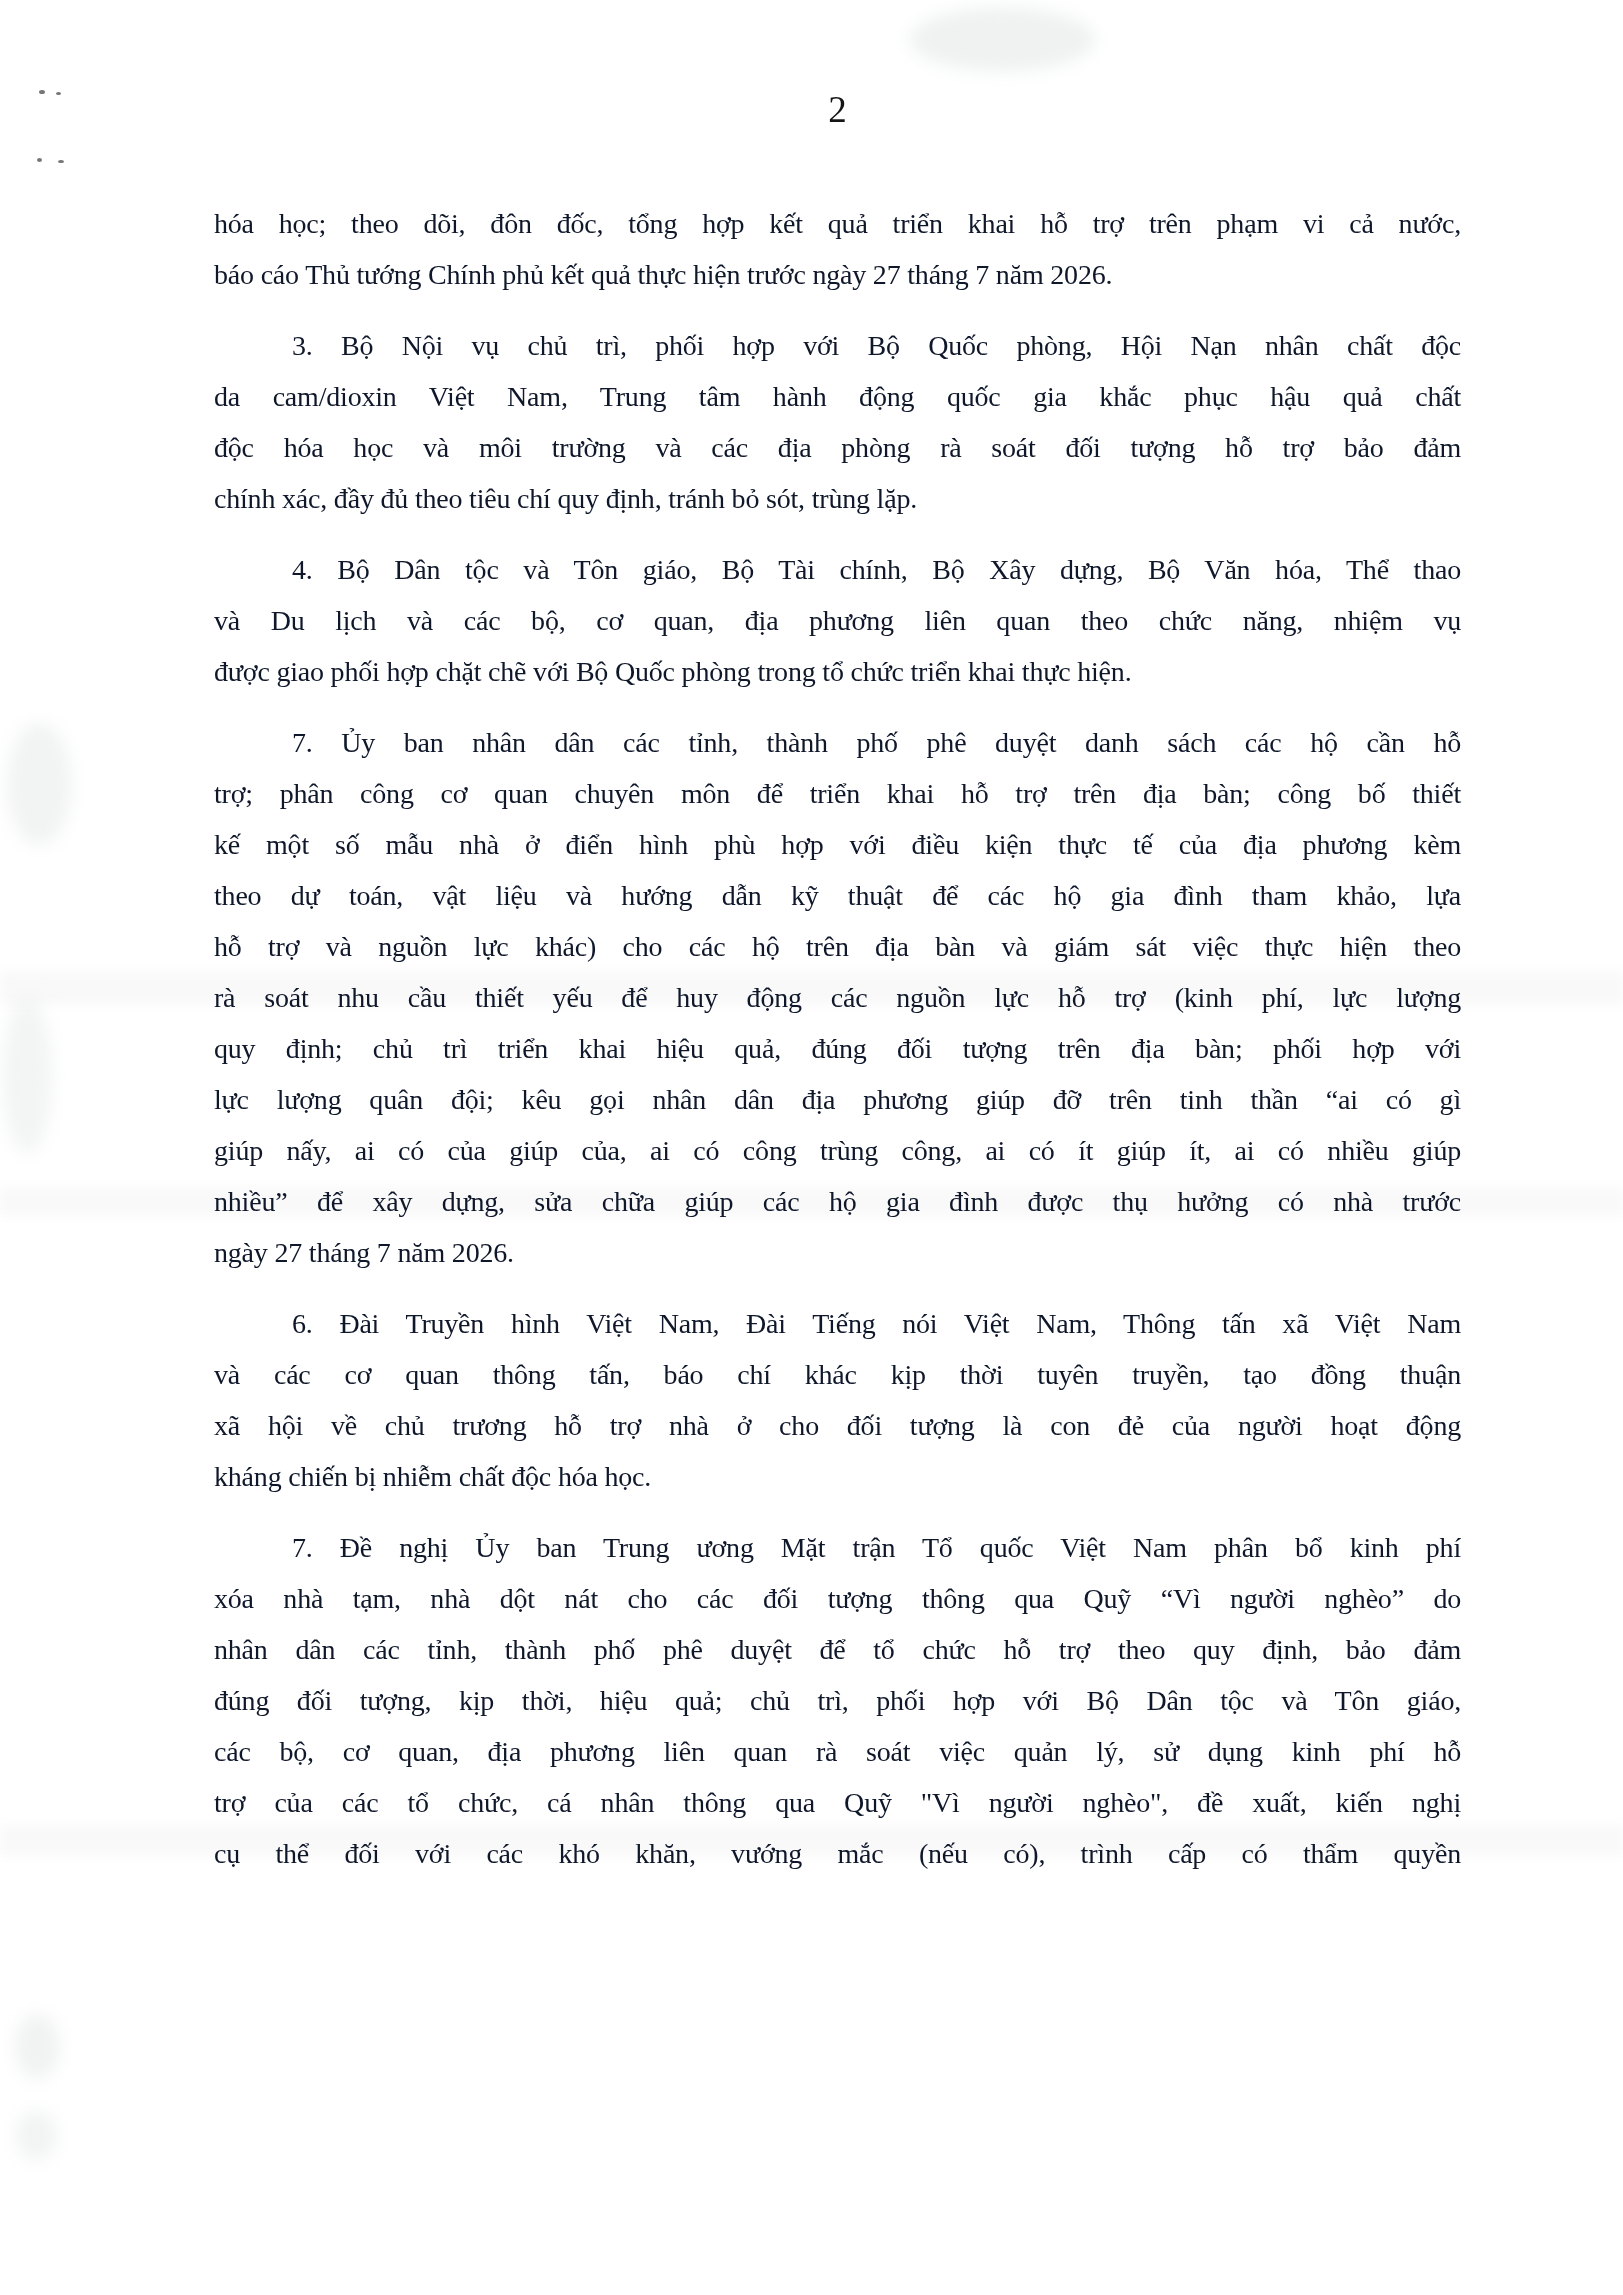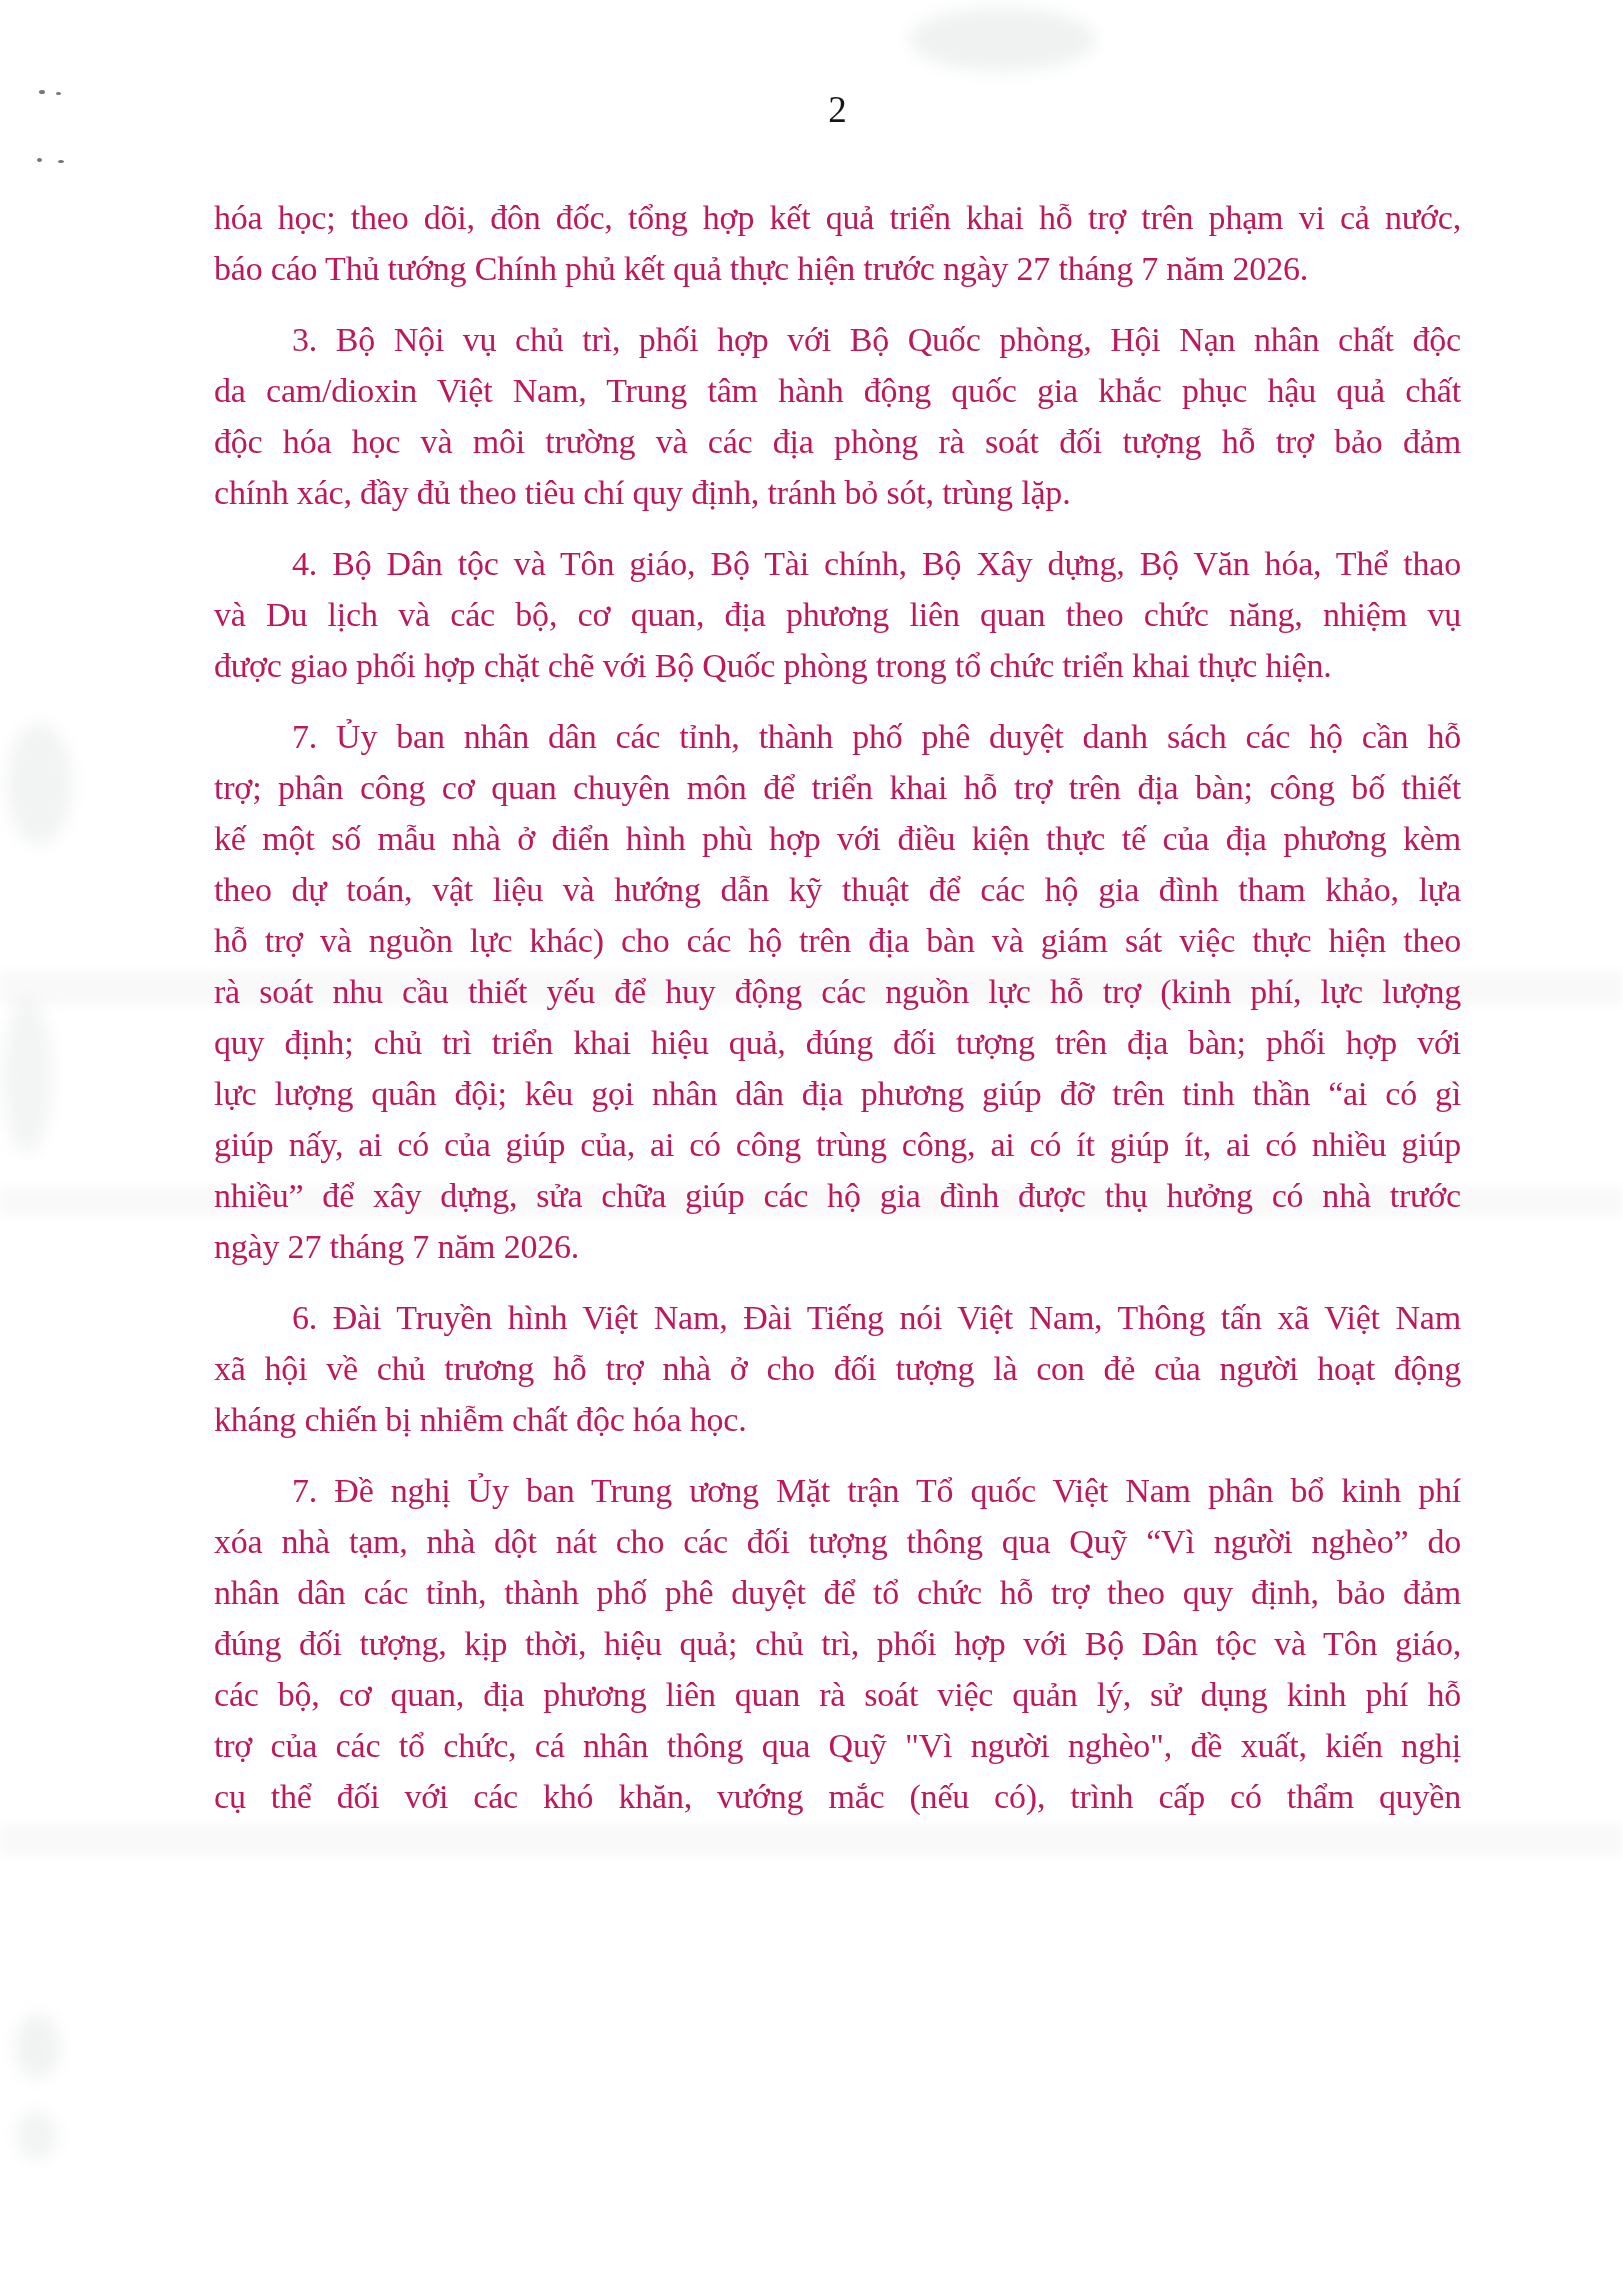--- a/index.html
+++ b/index.html
@@ -21,27 +21,27 @@
     top: 89px;
     left: 214px;
     width: 1247px;
     text-align: center;
     font-size: 37px;
     line-height: 42px;
     color: #151515;
   }
   .body-text {
     position: absolute;
-    top: 192px;
+    top: 198px;
     left: 214px;
     width: 1247px;
-    font-size: 34px;
+    font-size: 28px;
     letter-spacing: -0.2px;
     line-height: 51px;
-    color: #be185d;
+    color: #0f172a;
   }
   .para {
     margin: 0 0 20px 0;
   }
   .line {
     text-align: justify;
     text-align-last: justify;
   }
   .line.last {
     text-align-last: left;
@@ -116,20 +116,21 @@
         <div class="line">hỗ trợ và nguồn lực khác) cho các hộ trên địa bàn và giám sát việc thực hiện theo</div>
         <div class="line">rà soát nhu cầu thiết yếu để huy động các nguồn lực hỗ trợ (kinh phí, lực lượng</div>
         <div class="line">quy định; chủ trì triển khai hiệu quả, đúng đối tượng trên địa bàn; phối hợp với</div>
         <div class="line">lực lượng quân đội; kêu gọi nhân dân địa phương giúp đỡ trên tinh thần “ai có gì</div>
         <div class="line">giúp nấy, ai có của giúp của, ai có công trùng công, ai có ít giúp ít, ai có nhiều giúp</div>
         <div class="line">nhiều” để xây dựng, sửa chữa giúp các hộ gia đình được thụ hưởng có nhà trước</div>
         <div class="line last">ngày 27 tháng 7 năm 2026.</div>
       </div>
       <div class="para">
         <div class="line indent">6. Đài Truyền hình Việt Nam, Đài Tiếng nói Việt Nam, Thông tấn xã Việt Nam</div>
+        <div class="line">và các cơ quan thông tấn, báo chí khác kịp thời tuyên truyền, tạo đồng thuận</div>
         <div class="line">xã hội về chủ trương hỗ trợ nhà ở cho đối tượng là con đẻ của người hoạt động</div>
         <div class="line last">kháng chiến bị nhiễm chất độc hóa học.</div>
       </div>
       <div class="para">
         <div class="line indent">7. Đề nghị Ủy ban Trung ương Mặt trận Tổ quốc Việt Nam phân bổ kinh phí</div>
         <div class="line">xóa nhà tạm, nhà dột nát cho các đối tượng thông qua Quỹ “Vì người nghèo” do</div>
         <div class="line">nhân dân các tỉnh, thành phố phê duyệt để tổ chức hỗ trợ theo quy định, bảo đảm</div>
         <div class="line">đúng đối tượng, kịp thời, hiệu quả; chủ trì, phối hợp với Bộ Dân tộc và Tôn giáo,</div>
         <div class="line">các bộ, cơ quan, địa phương liên quan rà soát việc quản lý, sử dụng kinh phí hỗ</div>
         <div class="line">trợ của các tổ chức, cá nhân thông qua Quỹ "Vì người nghèo", đề xuất, kiến nghị</div>

